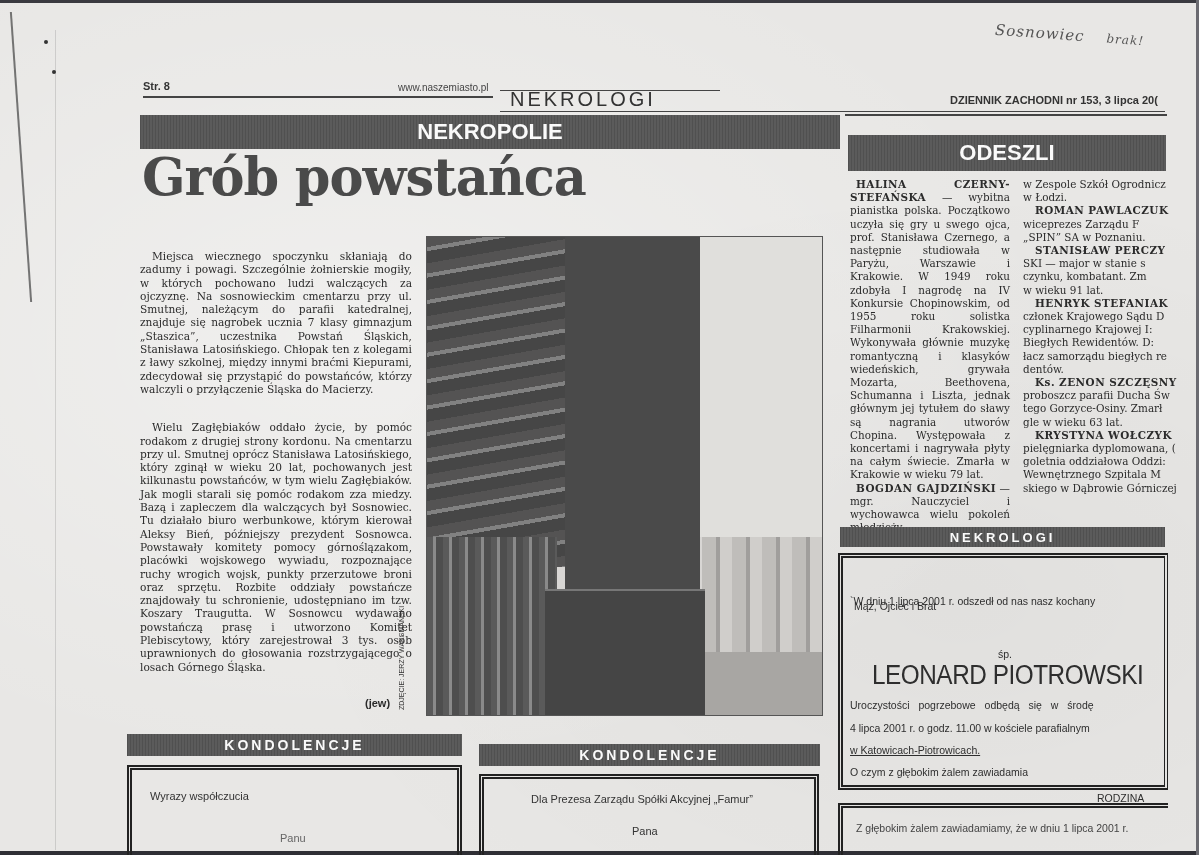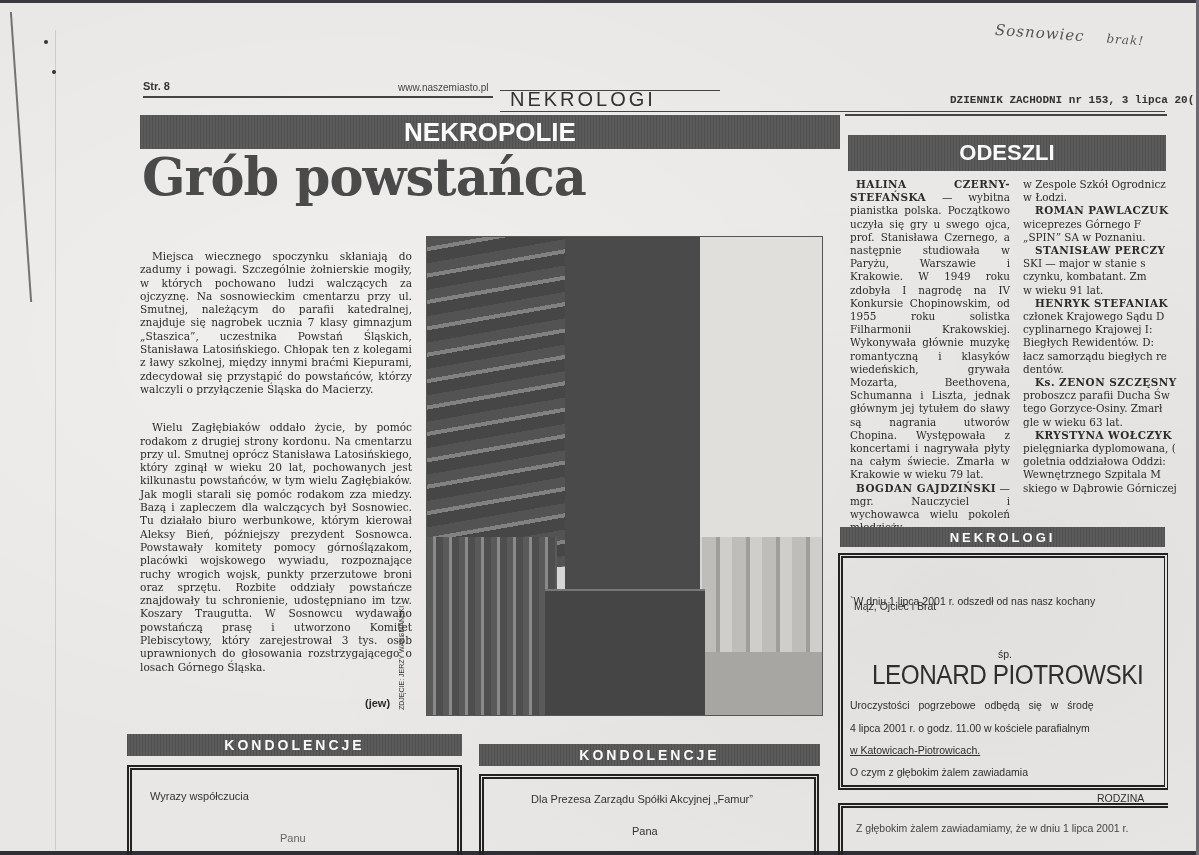--- a/index.html
+++ b/index.html
@@ -36,30 +36,30 @@
       transform: rotate(4deg);
     }
     .handwriting .w2 { margin-left: 22px; font-size: 12px; }
 
     .pagenum { position:absolute; left:143px; top:80px; font-family:"Liberation Sans",sans-serif; font-weight:bold; font-size:11px; color:#333; }
     .website { position:absolute; left:398px; top:82px; font-family:"Liberation Sans",sans-serif; font-size:10px; color:#444; }
     .section-title {
       position:absolute; left:510px; top:88px;
       font-family:"Liberation Sans",sans-serif; font-size:20px; letter-spacing:3px; color:#333; font-weight: normal;
     }
-    .masthead { position:absolute; left:950px; top:94px; font-family:Liberation Mono, monospace; font-weight:bold; font-size:11px; color:#333; white-space:nowrap; }
+    .masthead { position:absolute; left:950px; top:94px; font-family:Liberation Sans, sans-serif; font-weight:bold; font-size:11px; color:#333; white-space:nowrap; }
     .rule { position:absolute; background:#444; }
 
     .bar {
       position:absolute; background:#5b5b5b;
       background-image: repeating-linear-gradient(90deg, rgba(0,0,0,0.12) 0 1px, transparent 1px 3px);
       color:#fafafa; font-family:"Liberation Sans",sans-serif; font-weight:bold;
       display:flex; align-items:center; justify-content:center;
     }
-    .bar-nekropolie { left:140px; top:115px; width:700px; height:34px; font-size:26px; }
+    .bar-nekropolie { left:140px; top:115px; width:700px; height:34px; font-size:22px; }
     .bar-odeszli { left:848px; top:135px; width:318px; height:36px; font-size:22px; }
     .bar-nekrologi { left:840px; top:527px; width:325px; height:20px; font-size:13px; letter-spacing:3px; }
     .bar-kond1 { left:127px; top:734px; width:335px; height:22px; font-size:14px; letter-spacing:3px; }
     .bar-kond2 { left:479px; top:744px; width:341px; height:22px; font-size:14px; letter-spacing:3px; }
 
     .headline {
       position:absolute; left:142px; top:146px;
       font-family:"DejaVu Serif", serif; font-weight:bold; font-size:52px; color:#4a4a4a;
       letter-spacing: -1px; transform: scaleX(0.98); transform-origin: left;
     }
@@ -184,21 +184,21 @@
       <span>ODESZLI</span>
     </div>
   <div class="odeszli">
     <p class="entry" style="text-indent:6px"><span class="name">HALINA CZERNY-STEFAŃSKA</span><span> — wybitna pianistka polska. Początkowo uczyła się gry u swego ojca, prof. Stanisława Czernego, a następnie studiowała w Paryżu, Warszawie i Krakowie. W 1949 roku zdobyła I nagrodę na IV Konkursie Chopinowskim, od 1955 roku solistka Filharmonii Krakowskiej. Wykonywała głównie muzykę romantyczną i klasyków wiedeńskich, grywała Mozarta, Beethovena, Schumanna i Liszta, jednak głównym jej tytułem do sławy są nagrania utworów Chopina. Występowała z koncertami i nagrywała płyty na całym świecie. Zmarła w Krakowie w wieku 79 lat.</span></p>
     <p class="entry" style="text-indent:6px"><span class="name">BOGDAN GAJDZIŃSKI</span><span> — mgr. Nauczyciel i wychowawca wielu pokoleń młodzieży</span></p>
   </div>
   <div class="odeszli2" id="odeszli2">
       <p>w Zespole Szkół Ogrodnicz</p>
       <p>w Łodzi.</p>
       <p class="name ind">ROMAN PAWLACZUK</p>
-      <p>wiceprezes  Górnego  F</p>
+      <p>wiceprezes  Zarządu  F</p>
       <p>„SPIN” SA w Poznaniu.</p>
       <p class="name ind">STANISŁAW PERCZY</p>
       <p>SKI — major w stanie s</p>
       <p>czynku, kombatant. Zm</p>
       <p>w wieku 91 lat.</p>
       <p class="name ind">HENRYK STEFANIAK</p>
       <p>członek Krajowego Sądu D</p>
       <p>cyplinarnego Krajowej I:</p>
       <p>Biegłych Rewidentów. D:</p>
       <p>łacz samorządu biegłych re</p>

